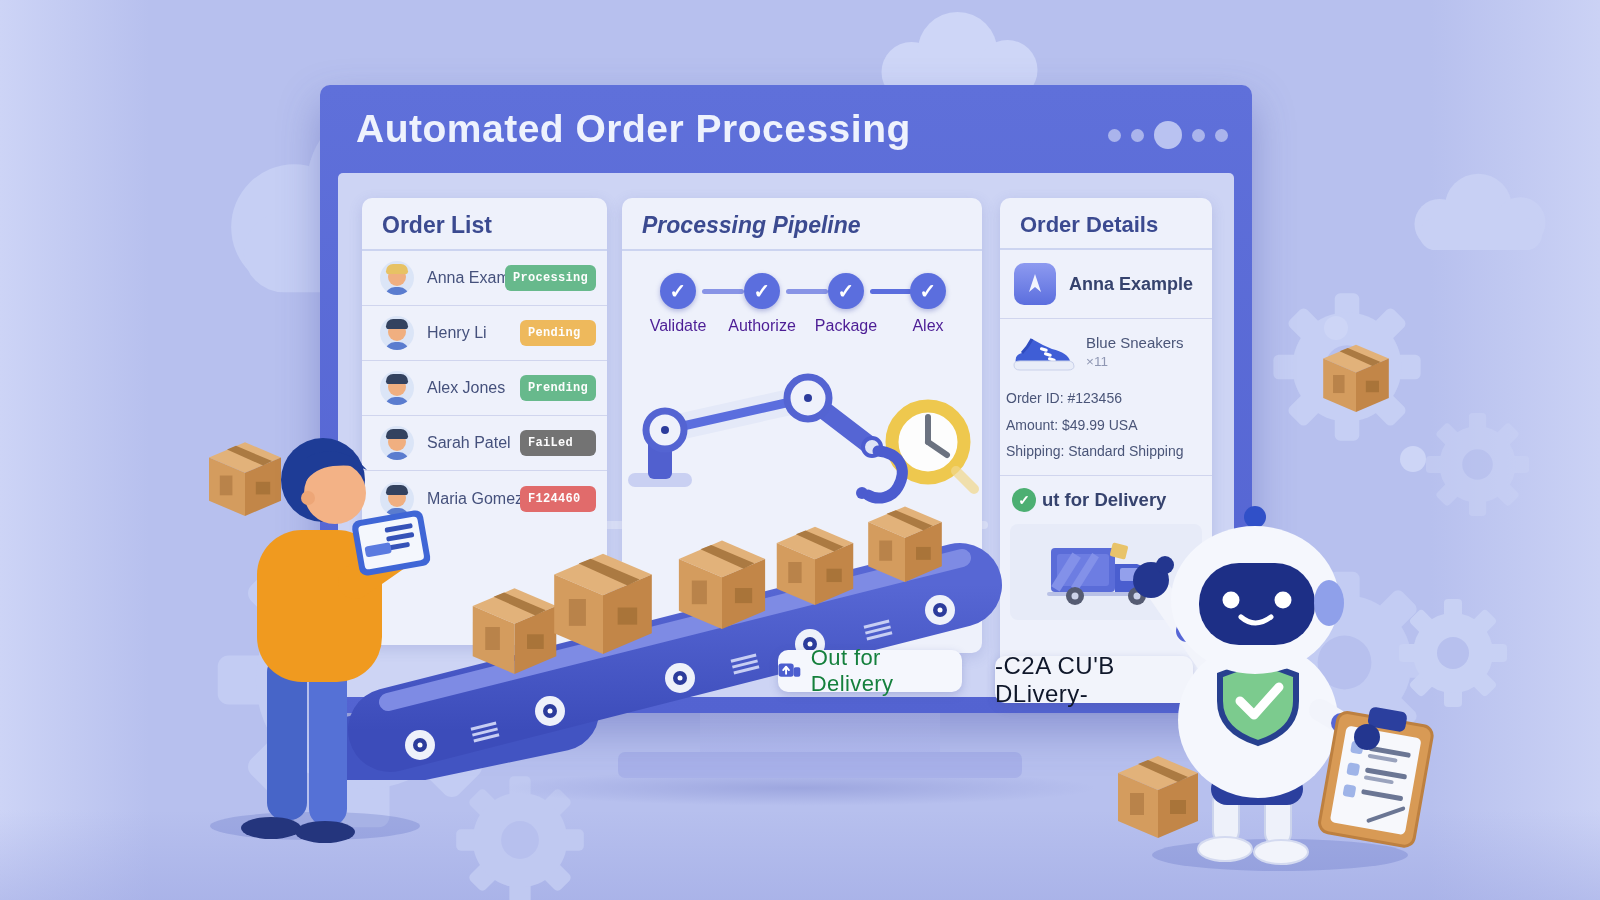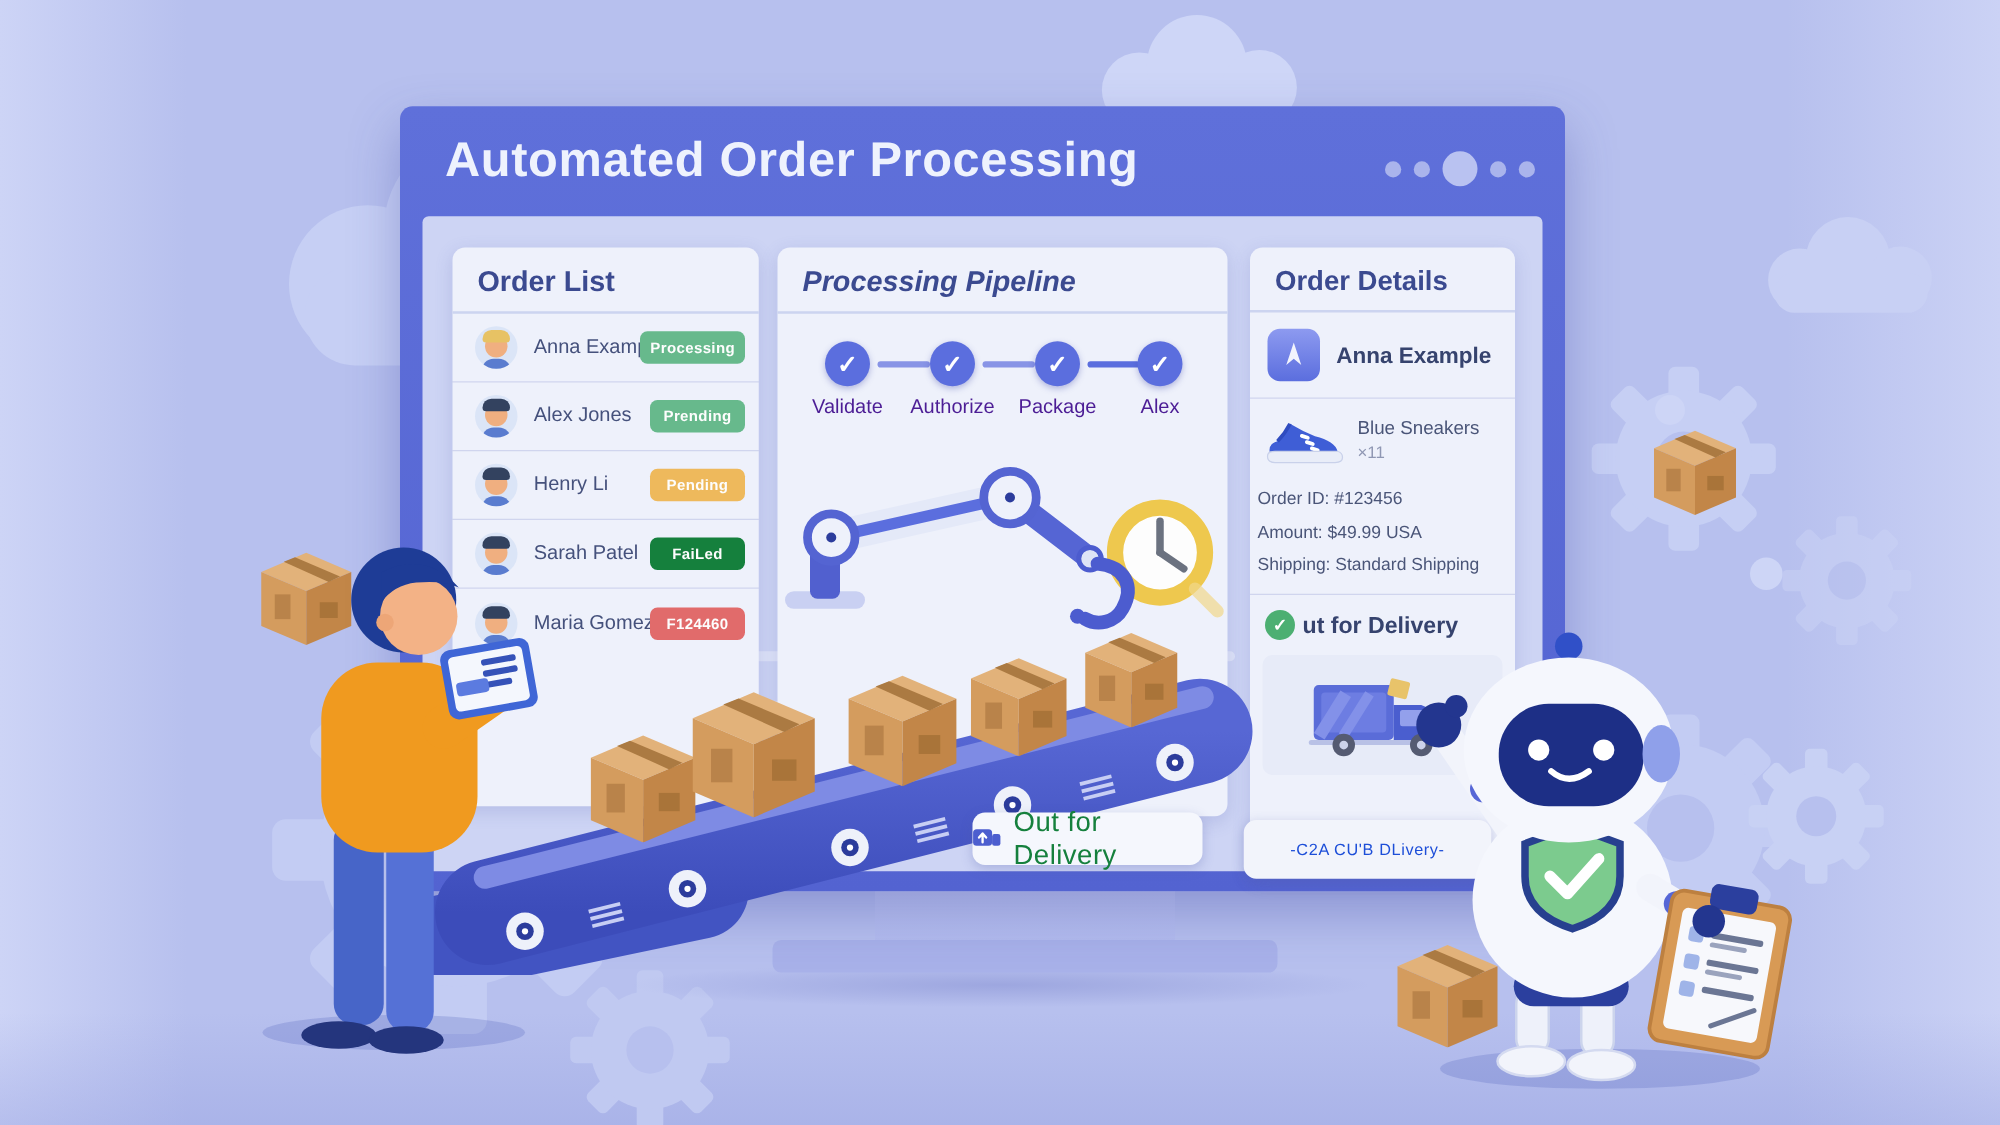--- a/index.html
+++ b/index.html
@@ -53,22 +53,22 @@
     overflow:hidden;flex:0 0 auto;}
   .avatar::before{content:"";position:absolute;left:8px;top:7px;width:18px;height:18px;
     border-radius:50%;background:#f0af80;}
   .avatar::after{content:"";position:absolute;left:6px;top:3px;width:22px;height:10px;
     border-radius:10px 10px 4px 4px;background:#33425f;}
   .avatar.blonde::after{background:#e7c264;}
   .avatar .shirt{position:absolute;left:5px;bottom:-4px;width:24px;height:12px;
     border-radius:10px 10px 0 0;background:#5a7ccf;}
   .ol-name{margin-left:13px;font-size:16px;color:#45517c;font-weight:500;}
   .badge{position:absolute;right:11px;top:50%;transform:translateY(-50%);
-    min-width:76px;text-align:center;font-size:12px;font-weight:bold;color:#fdfdfd;
-    padding:6px 8px;border-radius:6px;box-sizing:border-box;letter-spacing:.3px;}
+    min-width:76px;text-align:left;font-size:12px;font-weight:bold;color:#fdfdfd;
+    padding:6px 8px;border-radius:6px;box-sizing:border-box;letter-spacing:.3px;font-family:Liberation Mono, monospace;}
 
   #pipeline{left:284px;top:25px;width:360px;height:455px;}
   #pipeline .panel-title{font-size:23px;font-style:italic;}
   .steps{position:relative;height:96px;}
   .step-circle{position:absolute;top:22px;width:36px;height:36px;border-radius:50%;
     background:#5b6ede;color:#fff;font-size:20px;font-weight:bold;
     display:flex;align-items:center;justify-content:center;
     box-shadow:0 2px 5px rgba(60,70,170,.35);}
   .step-conn{position:absolute;top:38px;width:42px;height:5px;border-radius:3px;background:#8894e6;}
   .step-label{position:absolute;top:66px;width:90px;text-align:center;
@@ -96,21 +96,21 @@
   .od-truck-box{margin:4px 10px;height:96px;background:#e7ebf8;border-radius:8px;
     display:flex;align-items:center;justify-content:center;}
 
   
   .pill{position:absolute;background:#f5f7fd;border-radius:10px;z-index:20;
     box-shadow:0 3px 9px rgba(80,90,170,.28);display:flex;align-items:center;
     justify-content:center;}
   #btn-delivery{left:778px;top:650px;width:184px;height:42px;gap:10px;}
   #btn-delivery .lbl{font-size:22px;color:#15803d;letter-spacing:.4px;}
   #pill-garbled{left:995px;top:656px;width:198px;height:47px;background:#f2f4fb;}
-  #pill-garbled .lbl{font-size:13px;color:#1d4ed8;letter-spacing:.5px;}
+  #pill-garbled .lbl{font-size:24px;color:#0f172a;letter-spacing:.5px;}
 
   .z1{z-index:1}.z2{z-index:2}.z8{z-index:8}.z9{z-index:9}.z14{z-index:14}
   .z15{z-index:15}.z25{z-index:25}
 </style>
 </head>
 <body>
 
 <div id="stage">
 
   <svg width="0" height="0" style="position:absolute">
@@ -208,36 +208,36 @@
           <div class="avatar blonde">
               <span class="shirt"></span>
             </div>
           <span class="ol-name">Anna Example</span>
           <span class="badge" style="background-color: rgb(103, 185, 140);">Processing</span>
         </div>
         <div class="ol-row">
           <div class="avatar">
               <span class="shirt"></span>
             </div>
-          <span class="ol-name">Alex Jones</span>
-          <span class="badge" style="background-color: rgb(103, 185, 140);">Prending</span>
+          <span class="ol-name">Henry Li</span>
+          <span class="badge" style="background-color: rgb(238, 185, 92);">Pending</span>
         </div>
         <div class="ol-row">
           <div class="avatar">
               <span class="shirt"></span>
             </div>
-          <span class="ol-name">Henry Li</span>
-          <span class="badge" style="background-color: rgb(238, 185, 92);">Pending</span>
+          <span class="ol-name">Alex Jones</span>
+          <span class="badge" style="background-color: rgb(103, 185, 140);">Prending</span>
         </div>
         <div class="ol-row">
           <div class="avatar">
               <span class="shirt"></span>
             </div>
           <span class="ol-name">Sarah Patel</span>
-          <span class="badge" style="background-color: #15803d;">FaiLed</span>
+          <span class="badge" style="background-color: #737373;">FaiLed</span>
         </div>
         <div class="ol-row">
           <div class="avatar">
               <span class="shirt"></span>
             </div>
           <span class="ol-name">Maria Gomez</span>
           <span class="badge" style="background-color: rgb(225, 107, 107);">F124460</span>
         </div>
       </div>
 

